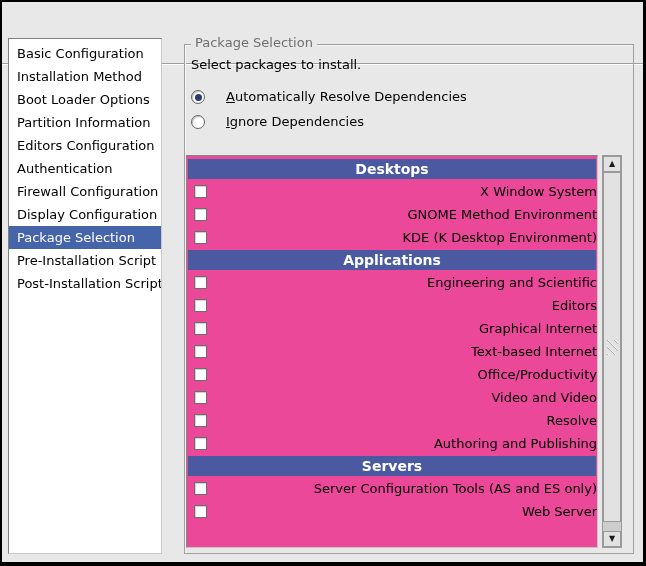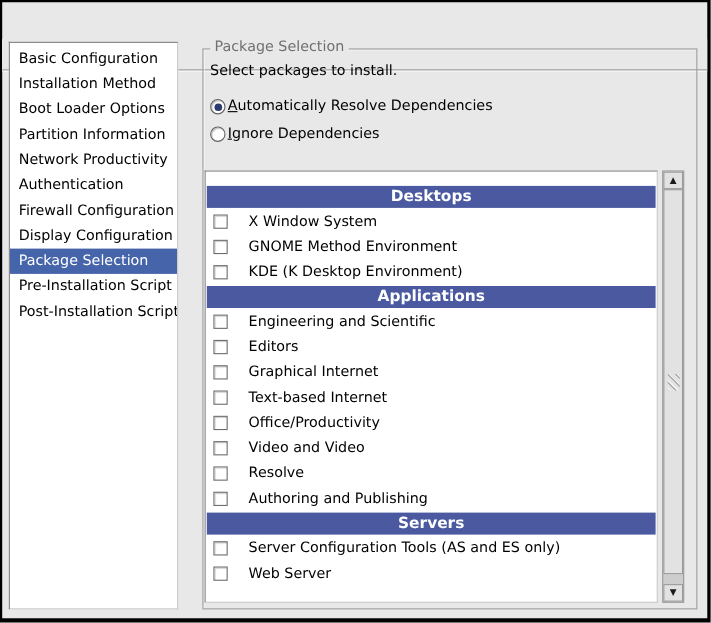--- a/index.html
+++ b/index.html
@@ -45,50 +45,50 @@
     border: 1px solid #9f9f9f;
     box-shadow: inset 1px 1px 0 #f6f6f6;
   }
   .frame-title {
     position: absolute; left: 6px; top: -10px;
     background: #e8e8e8; padding: 0 4px; color: #707070;
   }
   .frame-subtitle { position: absolute; left: 6px; top: 12px; }
 
   .radio-row {
-    position: absolute; left: 6px; display: flex; align-items: flex-end; gap: 2px;
+    position: absolute; left: 6px; display: flex; align-items: flex-end; gap: 21px;
     cursor: default;
   }
   .radio-row.r0 { top: 44px; }
   .radio-row.r1 { top: 69px; }
   .radio {
     width: 14px; height: 14px; border-radius: 50%;
     background: #ffffff; border: 1px solid #636363;
     box-shadow: inset 1px 1px 1px rgba(0,0,0,0.25);
     display: flex; align-items: center; justify-content: center;
     flex: 0 0 auto;
   }
   .radio .dot { width: 7px; height: 7px; border-radius: 50%; background: #2c3a72; }
 
   
   .listbox {
     position: absolute; left: 184px; top: 153px; width: 412px; height: 393px;
-    background: #ffffff;
+    background: #ec4899;
     border: 1px solid #848484;
     border-right-color: #c6c6c6; border-bottom-color: #c6c6c6;
-    padding-top: 12px; overflow: hidden;
+    padding-top: 2px; overflow: hidden;
   }
   .section-header {
     height: 20px; line-height: 20px; margin: 1px 1px;
     background: #4b5aa0; color: #ffffff;
     font-weight: bold; font-size: 14px; text-align: center;
   }
   .pkg-row {
-    height: 23px; display: flex; align-items: center; gap: 19px;
-    padding-left: 7px; cursor: default;
+    height: 23px; display: flex; align-items: center; gap: 5px;
+    padding-left: 7px; cursor: default; justify-content: space-between;
   }
   .checkbox {
     width: 13px; height: 13px; background: #ffffff;
     border: 1px solid #6d6d6d;
     box-shadow: inset 1px 1px 1px rgba(0,0,0,0.2);
     flex: 0 0 auto;
   }
 
   
   .scrollbar {
@@ -121,21 +121,21 @@
   <div class="menubar">
     <span class="menu-item"><span class="mn">F</span><span>ile</span></span>
     <span class="menu-item"><span class="mn">H</span><span>elp</span></span>
   </div>
 
   <div class="sidebar">
     <div class="sidebar-item">Basic Configuration</div>
     <div class="sidebar-item">Installation Method</div>
     <div class="sidebar-item">Boot Loader Options</div>
     <div class="sidebar-item">Partition Information</div>
-    <div class="sidebar-item">Network Productivity</div>
+    <div class="sidebar-item">Editors Configuration</div>
     <div class="sidebar-item">Authentication</div>
     <div class="sidebar-item">Firewall Configuration</div>
     <div class="sidebar-item">Display Configuration</div>
     <div class="sidebar-item selected">Package Selection</div>
     <div class="sidebar-item">Pre-Installation Script</div>
     <div class="sidebar-item">Post-Installation Script</div>
   </div>
 
   <div class="frame">
     <span class="frame-title">Package Selection</span>

